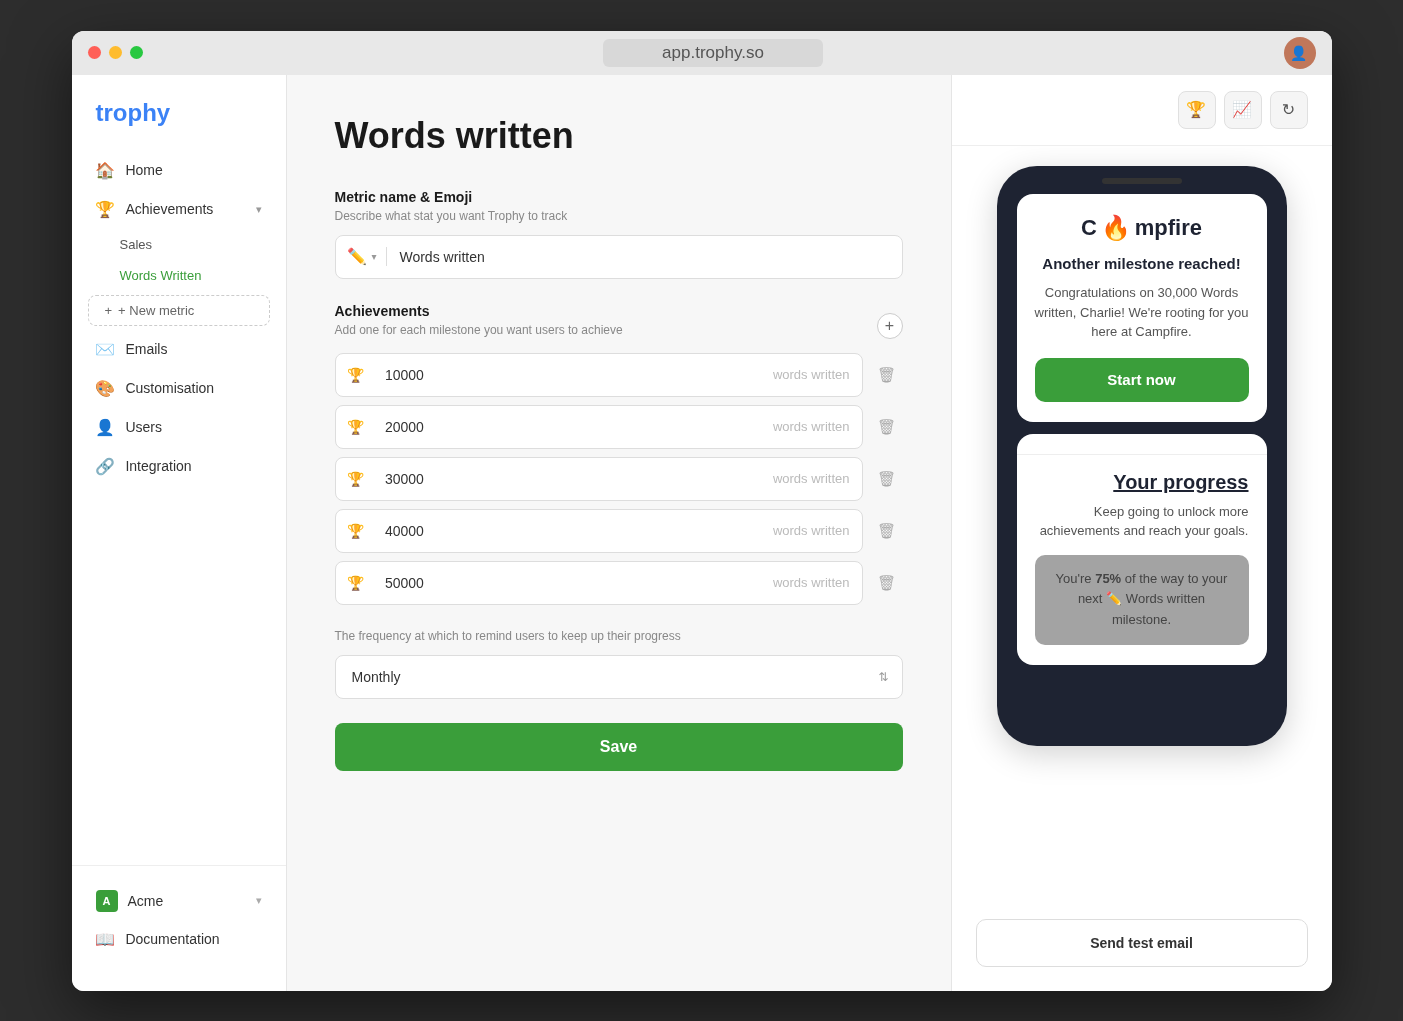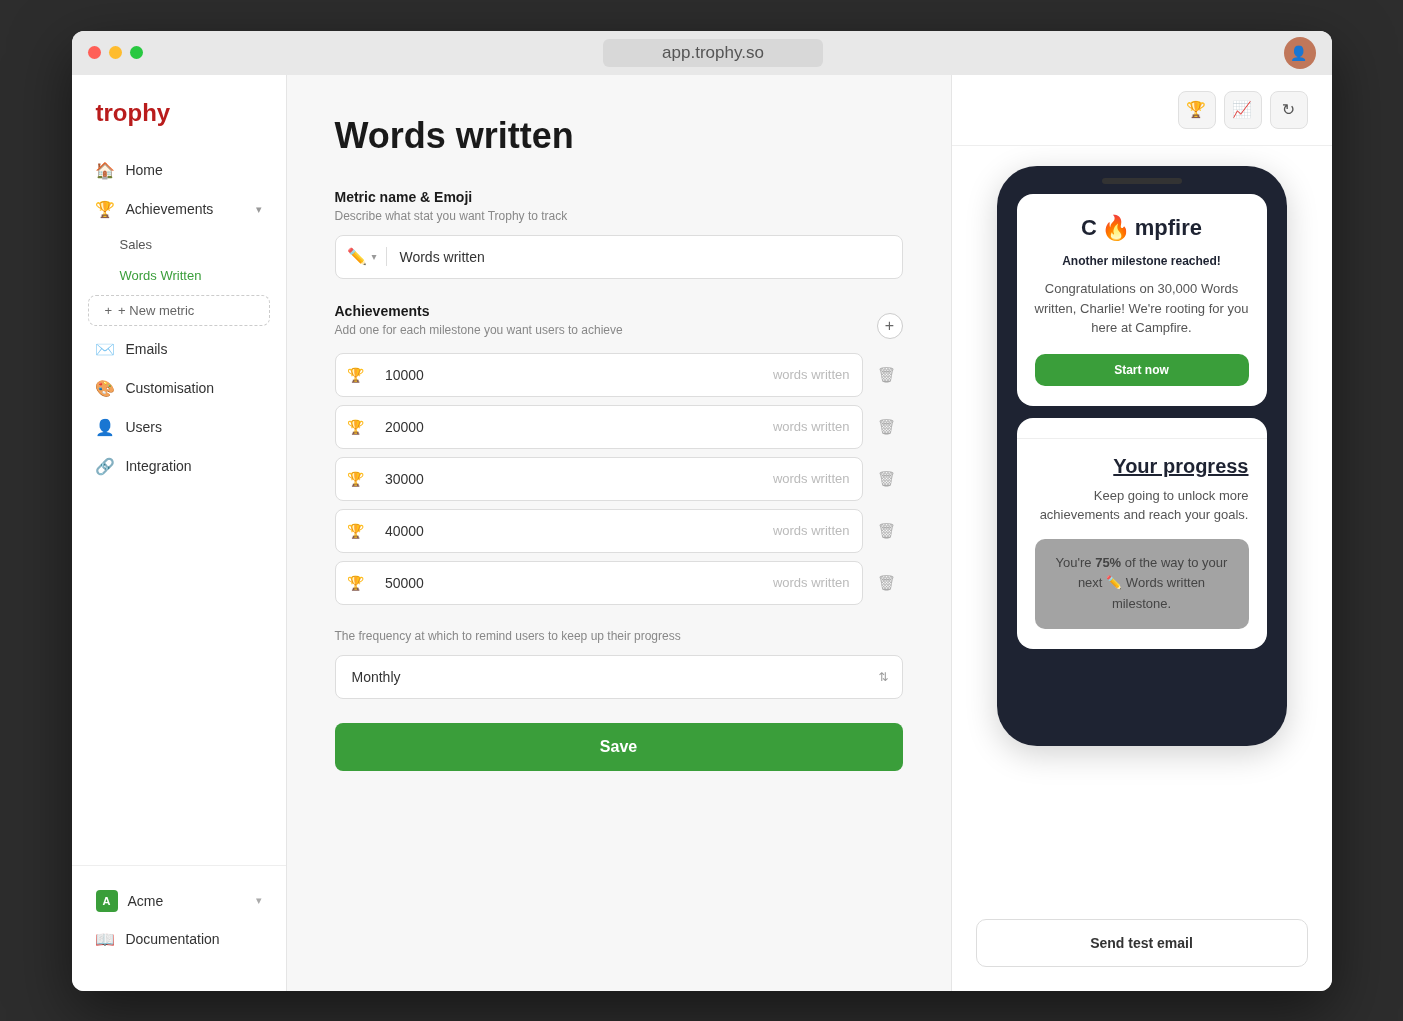--- a/index.html
+++ b/index.html
@@ -63,21 +63,21 @@
       background: #fff;
       border-right: 1px solid #e5e5e5;
       display: flex;
       flex-direction: column;
       padding: 24px 0 16px 0;
       flex-shrink: 0;
     }
     .logo {
       font-size: 24px;
       font-weight: 700;
-      color: #b91c1c;
+      color: #3b82f6;
       padding: 0 24px 24px 24px;
     }
     .nav-item {
       display: flex;
       align-items: center;
       gap: 10px;
       padding: 10px 24px;
       font-size: 14px;
       color: #333;
       cursor: pointer;
@@ -370,42 +370,42 @@
     .campfire-logo {
       font-size: 22px;
       font-weight: 800;
       color: #1e2332;
       display: flex;
       align-items: center;
       gap: 4px;
     }
     .fire-emoji { font-size: 24px; }
     .phone-milestone-title {
-      font-size: 12px;
+      font-size: 15px;
       font-weight: 700;
       color: #1e2332;
       text-align: center;
       margin-bottom: 10px;
       line-height: 1.3;
     }
     .phone-milestone-desc {
       font-size: 13px;
       color: #555;
       text-align: center;
       line-height: 1.5;
       margin-bottom: 16px;
     }
     .phone-start-btn {
       width: 100%;
-      height: 32px;
+      height: 44px;
       background: #3a9e3a;
       color: #fff;
       border: none;
       border-radius: 10px;
-      font-size: 12px;
+      font-size: 15px;
       font-weight: 700;
       cursor: pointer;
     }
     .phone-divider {
       height: 1px;
       background: #eee;
       margin: 0 -18px 16px;
     }
     .phone-progress-title {
       font-size: 20px;

